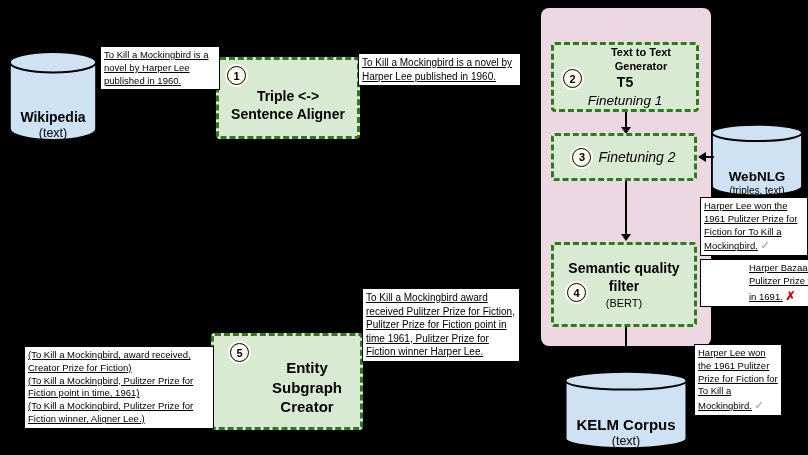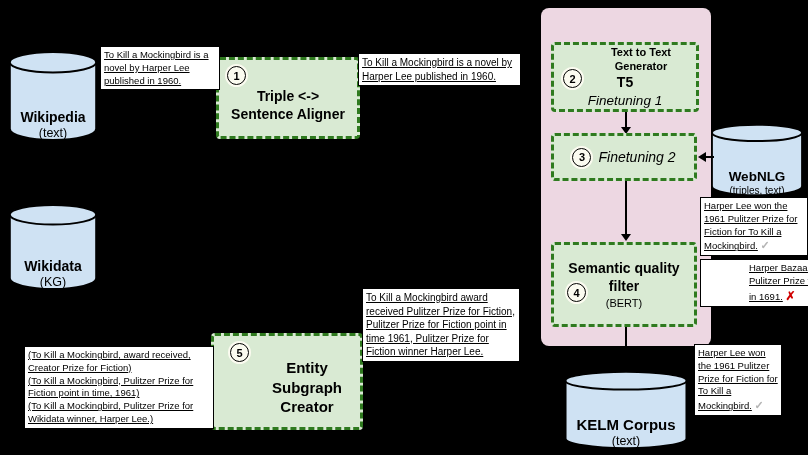--- a/index.html
+++ b/index.html
@@ -64,30 +64,20 @@
     <svg viewBox="0 0 100 90" preserveAspectRatio="none">
       <path d="M2,12 L2,77 A48,11 0 0 0 98,77 L98,12" fill="#cfe2f3" stroke="#000" stroke-width="2" vector-effect="non-scaling-stroke"></path>
       <ellipse cx="50" cy="12" rx="48" ry="10" fill="#cfe2f3" stroke="#000" stroke-width="2" vector-effect="non-scaling-stroke"></ellipse>
     </svg>
     <div class="cyl-label">
       <div class="cyl-title">Wikipedia</div>
       <div class="cyl-sub">(text)</div>
     </div>
   </div>
 
-  <div class="cyl" style="left:8px;top:203px;width:90px;height:88px;">
-    <svg viewBox="0 0 100 90" preserveAspectRatio="none">
-      <path d="M2,12 L2,77 A48,11 0 0 0 98,77 L98,12" fill="#cfe2f3" stroke="#000" stroke-width="2" vector-effect="non-scaling-stroke"></path>
-      <ellipse cx="50" cy="12" rx="48" ry="10" fill="#cfe2f3" stroke="#000" stroke-width="2" vector-effect="non-scaling-stroke"></ellipse>
-    </svg>
-    <div class="cyl-label">
-      <div class="cyl-title">Wikidata</div>
-      <div class="cyl-sub">(KG)</div>
-    </div>
-  </div>
 
   <div class="cyl" style="left:710px;top:123px;width:94px;height:74px;">
     <svg viewBox="0 0 100 90" preserveAspectRatio="none">
       <path d="M2,12 L2,77 A48,11 0 0 0 98,77 L98,12" fill="#cfe2f3" stroke="#000" stroke-width="2" vector-effect="non-scaling-stroke"></path>
       <ellipse cx="50" cy="12" rx="48" ry="10" fill="#cfe2f3" stroke="#000" stroke-width="2" vector-effect="non-scaling-stroke"></ellipse>
     </svg>
     <div class="cyl-label" style="line-height:1.2;">
       <div class="cyl-title" style="font-size:13.5px;">WebNLG</div>
       <div class="cyl-sub" style="font-size:10px;">(triples, text)</div>
     </div>
@@ -164,20 +154,20 @@
   </div>
 
   <div class="note" style="left:694px;top:344px;width:80px;">
     <span class="txt">Harper Lee won the 1961 Pulitzer Prize for Fiction for To Kill a Mockingbird.</span>
     <span class="check">✓</span>
   </div>
 
   <div class="note" style="left:24px;top:346px;width:182px;">
     <div class="triple-line">(To Kill a Mockingbird, award received, Creator Prize for Fiction)</div>
     <div class="triple-line">(To Kill a Mockingbird, Pulitzer Prize for Fiction point in time, 1961)</div>
-    <div class="triple-line">(To Kill a Mockingbird, Pulitzer Prize for Wikidata winner, Harper Lee.)</div>
+    <div class="triple-line">(To Kill a Mockingbird, Pulitzer Prize for Fiction winner, Aligner Lee.)</div>
   </div>
 
   <div class="note note-10" style="left:362px;top:288px;width:150px;">
     <span class="txt">To Kill a Mockingbird award received Pulitzer Prize for Fiction, Pulitzer Prize for Fiction point in time 1961, Pulitzer Prize for Fiction winner Harper Lee.</span>
   </div>
 
 </div>
 
 </body></html>

